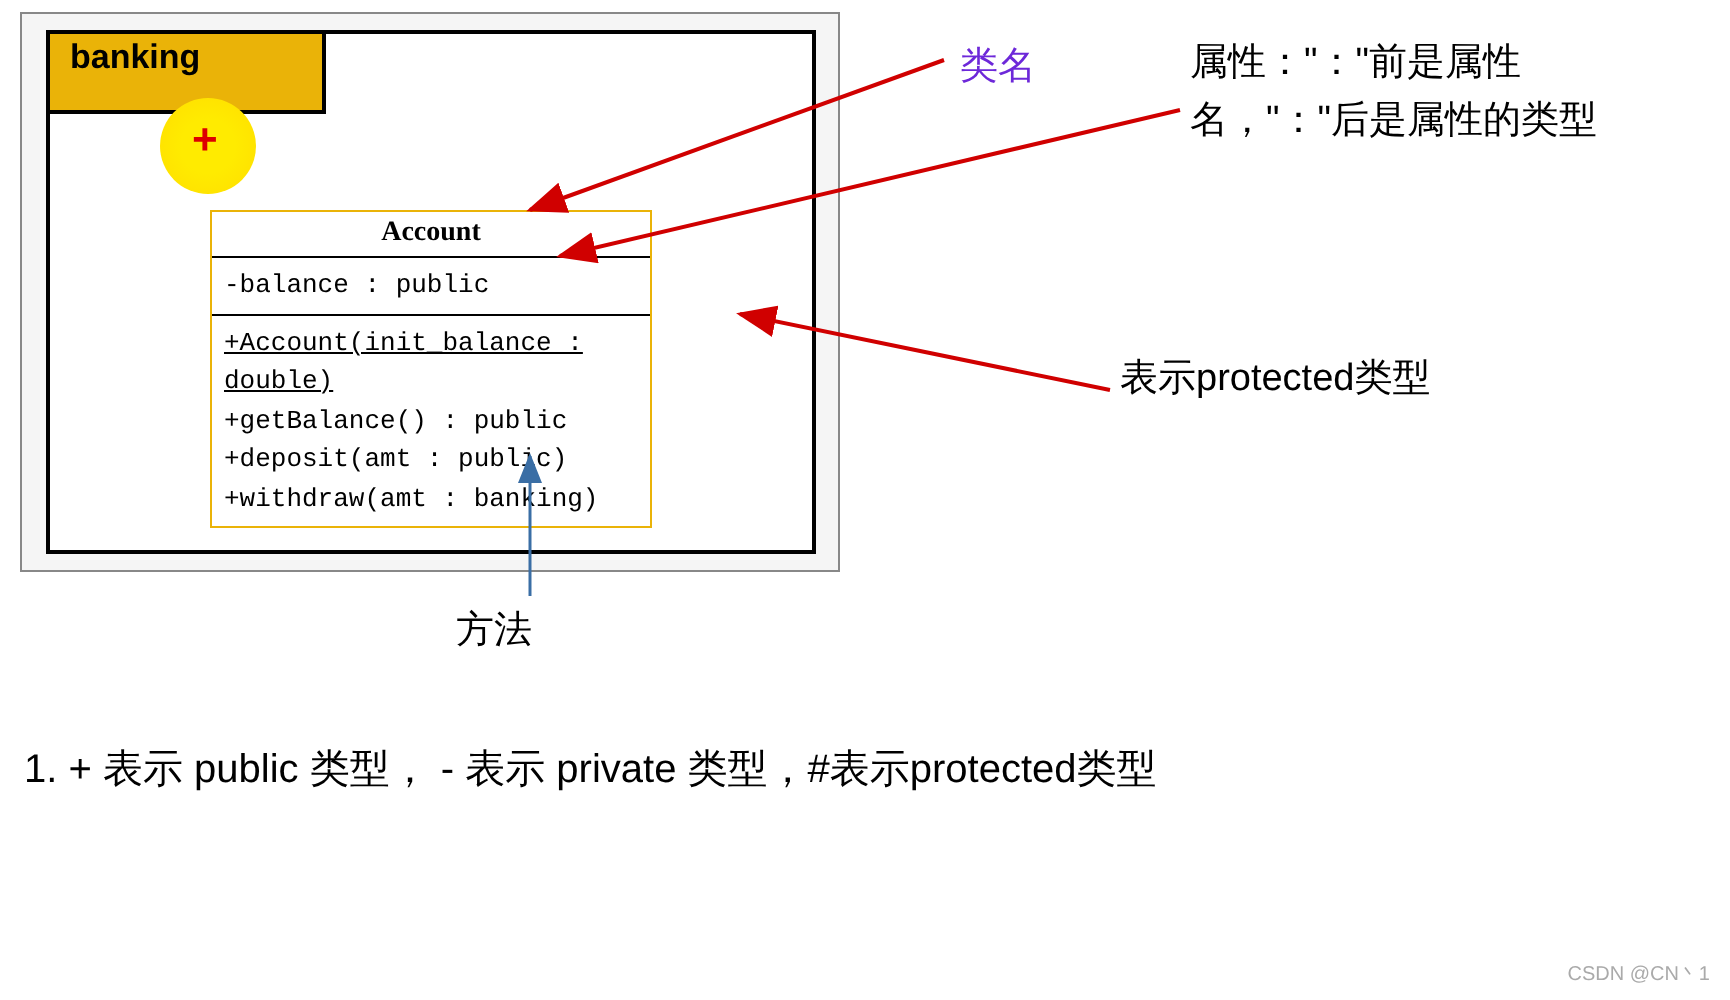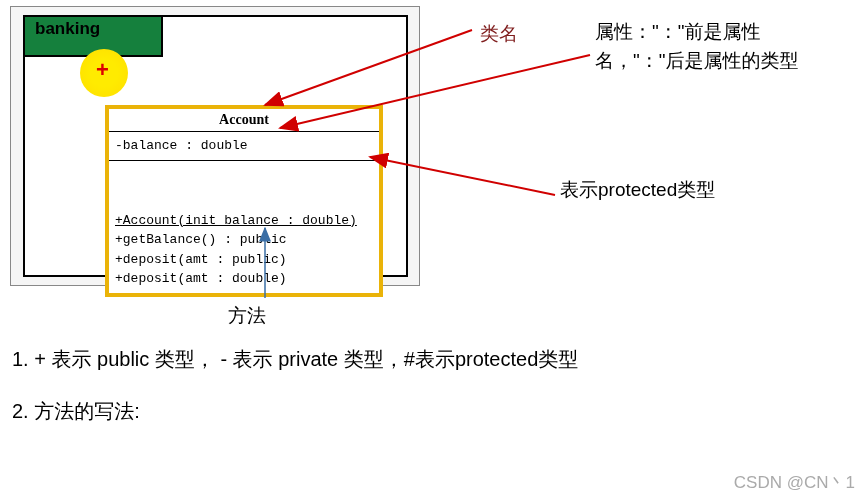--- a/index.html
+++ b/index.html
@@ -29,21 +29,21 @@
       border: 2px solid #000;
       background: #fff;
     }
     .package-tab {
       position: absolute;
       left: -2px;
       top: -2px;
       width: 140px;
       height: 42px;
       border: 2px solid #000;
-      background: #15803d;
+      background: #eab308;
       font-weight: bold;
       font-size: 17px;
       padding: 2px 10px;
     }
     .yellow-dot {
       position: absolute;
       left: 55px;
       top: 32px;
       width: 48px;
       height: 48px;
@@ -55,22 +55,22 @@
       left: 71px;
       top: 40px;
       font-size: 22px;
       font-weight: bold;
       color: #d00;
     }
     .class-box {
       position: absolute;
       left: 80px;
       top: 88px;
-      width: 278px;
-      border: 4px solid #eab308;
+      width: 221px;
+      border: 1px solid #eab308;
       background: #fff;
       font-family: "Courier New", monospace;
       font-size: 13px;
     }
     .class-title {
       text-align: center;
       font-weight: bold;
       border-bottom: 1px solid #000;
       padding: 3px 0;
       font-family: Georgia, serif;
@@ -79,71 +79,71 @@
     .class-attrs {
       border-bottom: 1px solid #000;
       padding: 4px 6px;
     }
     .class-methods {
       padding: 4px 6px;
     }
     .method-line {
       line-height: 1.5;
     }
-    .underlined { text-decoration: underline; margin-top: 46px; }
+    .underlined { text-decoration: underline; }
     .annotation {
       position: absolute;
       font-size: 19px;
       color: #000;
       line-height: 1.5;
     }
-    .ann-classname { left: 480px; top: 20px; color: #7f1d1d; font-weight: 500; }
+    .ann-classname { left: 480px; top: 20px; color: #6d28d9; font-weight: 500; }
     .ann-attr { left: 595px; top: 18px; width: 230px; }
     .ann-constructor { left: 560px; top: 176px; width: 230px; }
     .ann-method { left: 228px; top: 302px; }
     .svg-arrows {
       position: absolute;
       left: 0; top: 0;
       pointer-events: none;
     }
     .explanation {
       position: absolute;
       left: 12px;
-      top: 340px;
+      top: 366px;
       font-size: 20px;
       line-height: 1.9;
       width: 820px;
     }
     .watermark {
       position: absolute;
       right: 10px;
       bottom: 6px;
-      font-size: 17px;
+      font-size: 10px;
       color: #aaa;
     }
   </style>
 </head>
 <body>
 
 <div class="uml-area">
   <div class="package-box">
     <div class="package-tab">banking</div>
     <div class="yellow-dot"></div>
     <div class="plus-sign">+</div>
 
     <div class="class-box">
       <div class="class-title">Account</div>
       <div class="class-attrs">
-        <div class="method-line">-balance : double</div>
+        <div class="method-line">-balance : public</div>
       </div>
       <div class="class-methods">
         <div class="method-line underlined">+Account(init_balance : double)</div>
         <div class="method-line">+getBalance() : public</div>
         <div class="method-line">+deposit(amt : public)</div>
-        <div class="method-line">+deposit(amt : double)</div>
+        <div class="method-line">+withdraw(amt : banking)</div>
       </div>
     </div>
   </div>
 </div>
 
 <svg class="svg-arrows" width="865" height="320">
   <defs>
     <marker id="arrR" markerWidth="10" markerHeight="8" refX="9" refY="4" orient="auto">
       <polygon points="0 0, 10 4, 0 8" fill="#d00000"></polygon>
     </marker>
@@ -158,16 +158,15 @@
 </svg>
 
 <div class="annotation ann-classname">类名</div>
 <div class="annotation ann-attr"><span>属性："："前是属性名，"："后是属性的类型</span></div>
 <div class="annotation ann-constructor">表示protected类型</div>
 <div class="annotation ann-method">方法</div>
 
 <div class="explanation">
   <div>1. + 表示 public 类型， - 表示 private 类型，#表示protected类型</div>
   <div style="height:14px"></div>
-  <div>2. 方法的写法:</div>
 </div>
 
 <div class="watermark">CSDN @CN丶1</div>
 
 </body></html>

